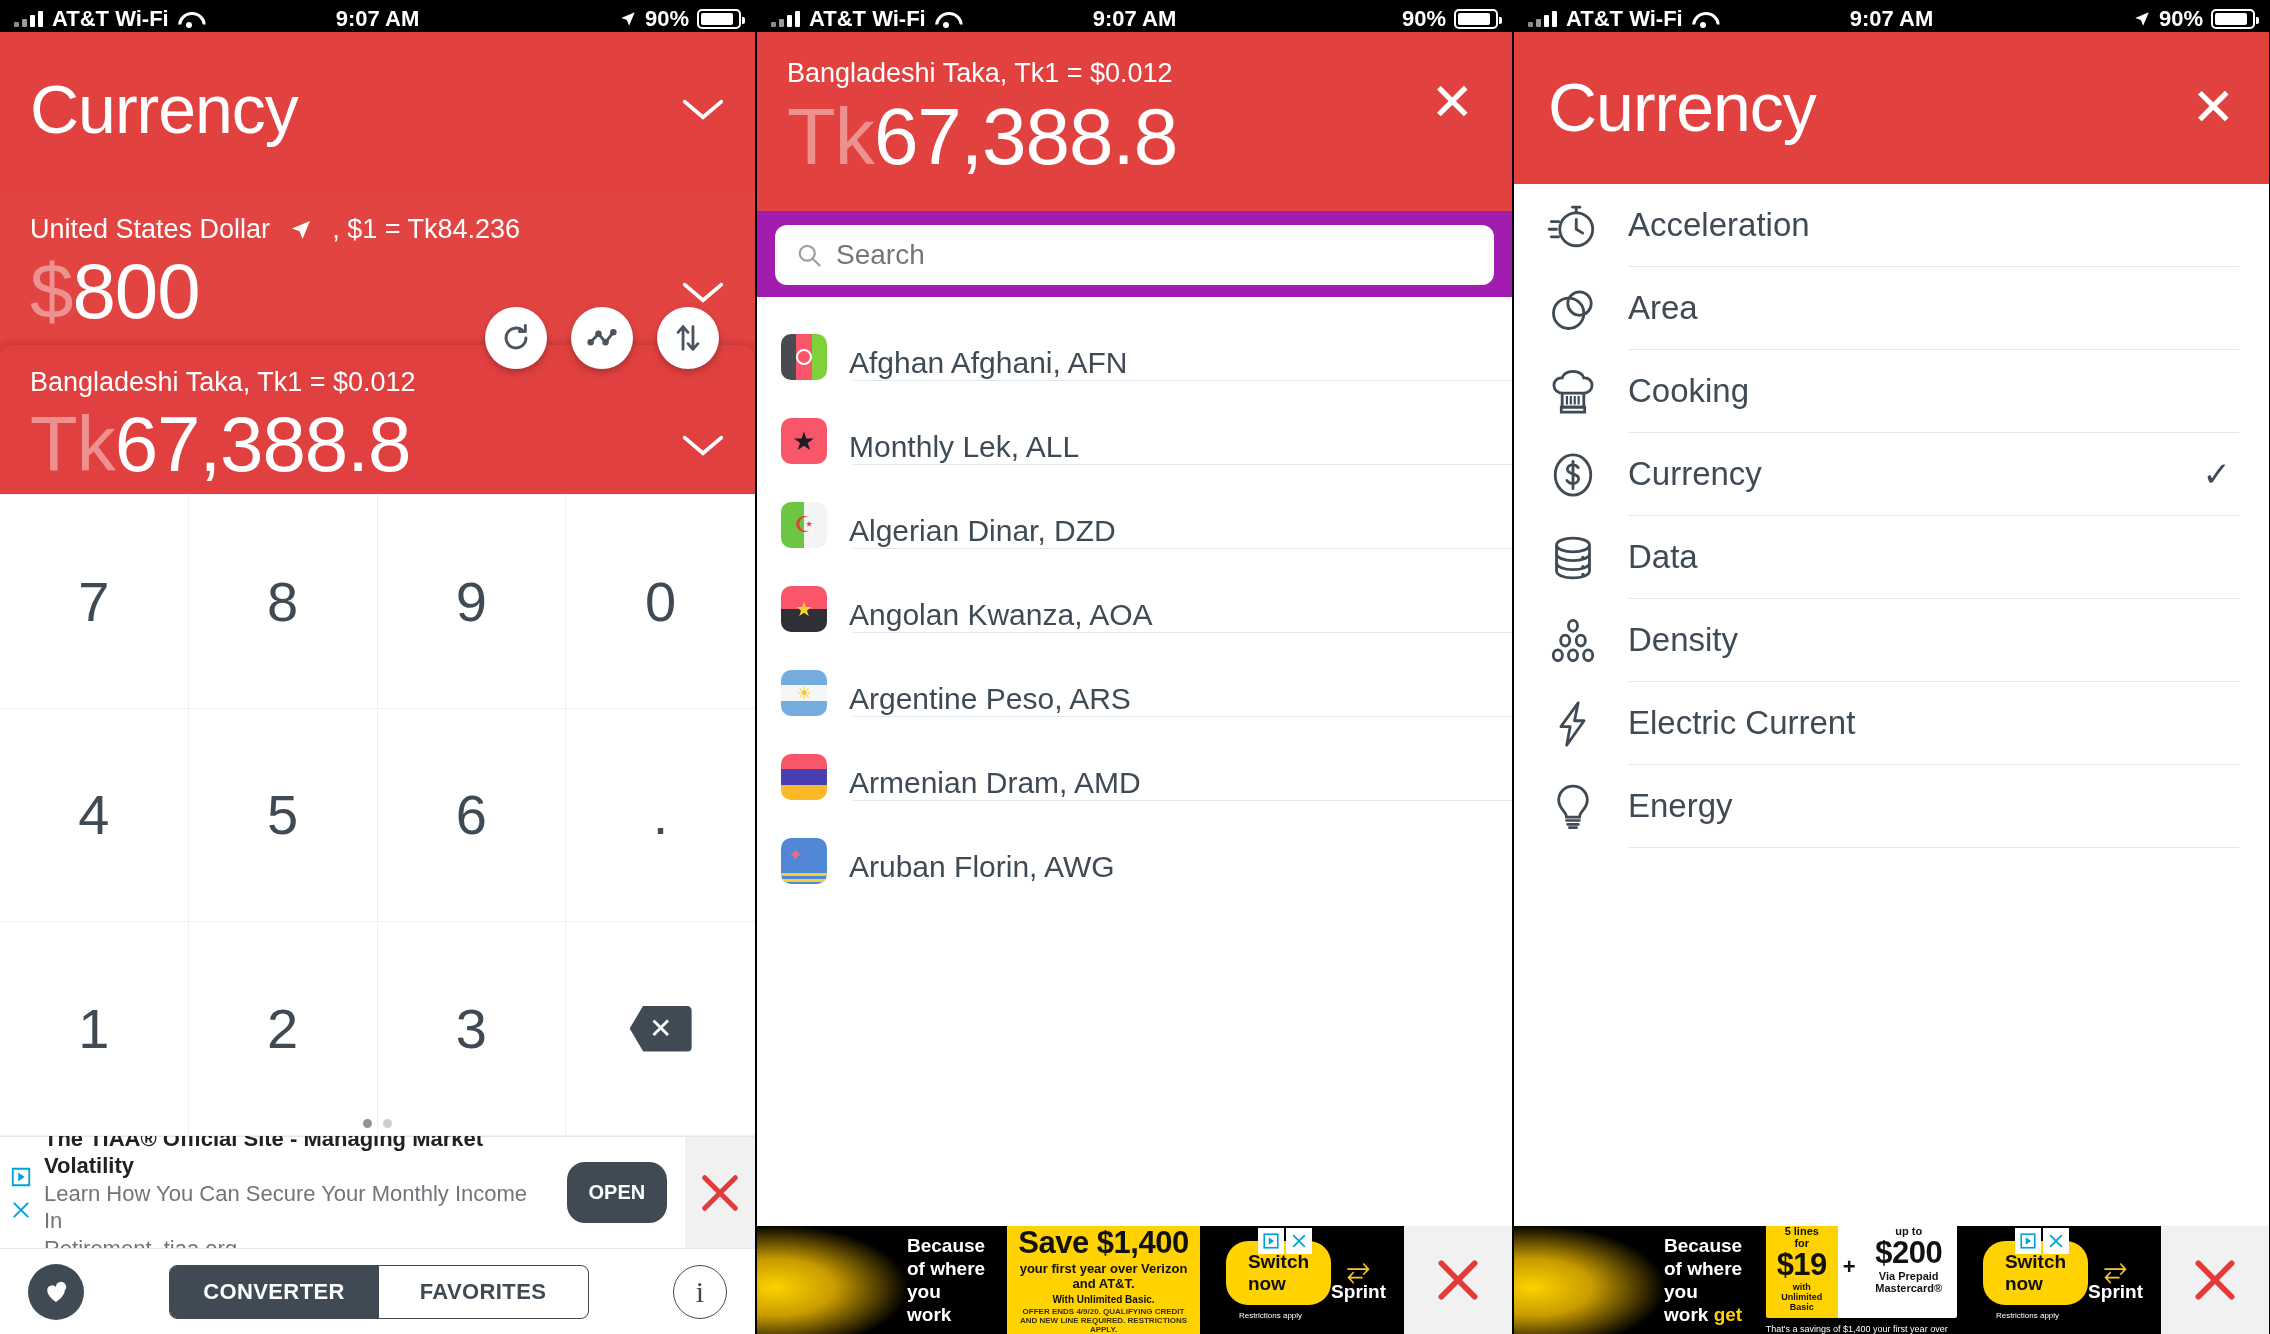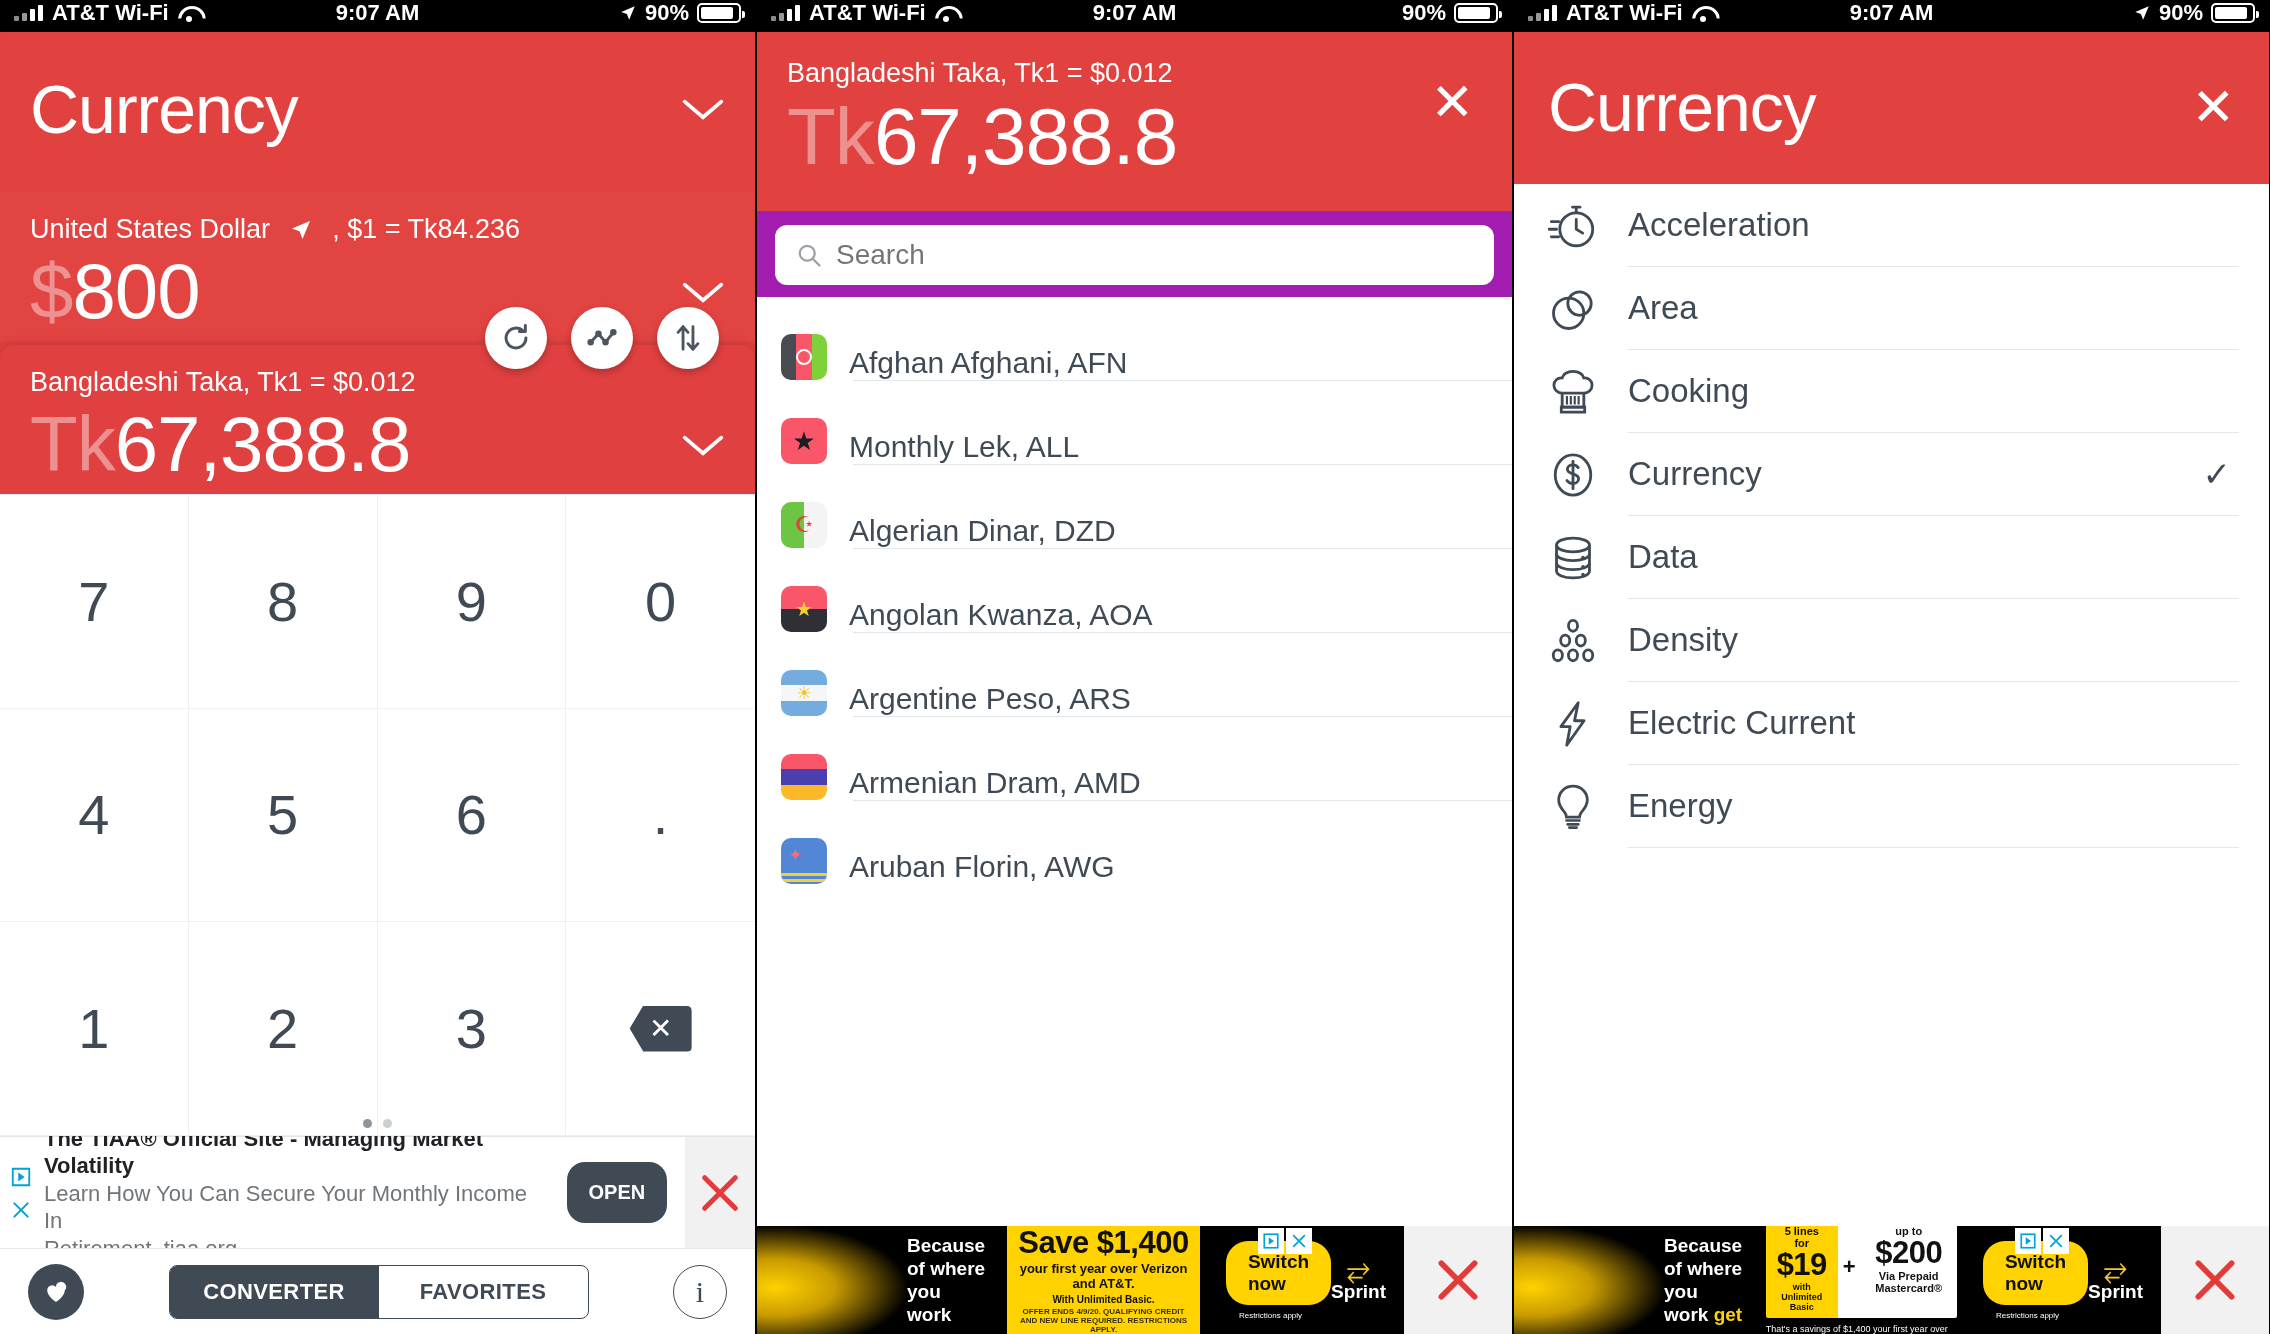--- a/index.html
+++ b/index.html
@@ -13,21 +13,21 @@
   .phone {
     width: 755px; height: 1334px;
     background: #000; position: relative; overflow: hidden;
     flex: 0 0 auto;
   }
   .gap { width: 2px; height: 1334px; background: #000; flex: 0 0 auto; }
 
   
   .statusbar {
     height: 32px; background: #000; color: #fff;
-    display: flex; align-items: flex-start;
+    display: flex; align-items: flex-end;
     padding: 0 14px; font-size: 22px; font-weight: 600;
     position: relative; z-index: 40;
   }
   .sb-left { display: flex; align-items: center; gap: 9px; }
   .sb-center { position: absolute; left: 0; right: 0; text-align: center;
                font-size: 22px; font-weight: 600; pointer-events: none; }
   .sb-right { margin-left: auto; display: flex; align-items: center; gap: 8px;
               position: relative; z-index: 2; }
   .bars { display: flex; align-items: flex-end; gap: 3px; height: 16px; }
   .bars i { display: block; width: 5px; background: #fff; border-radius: 1px; }

